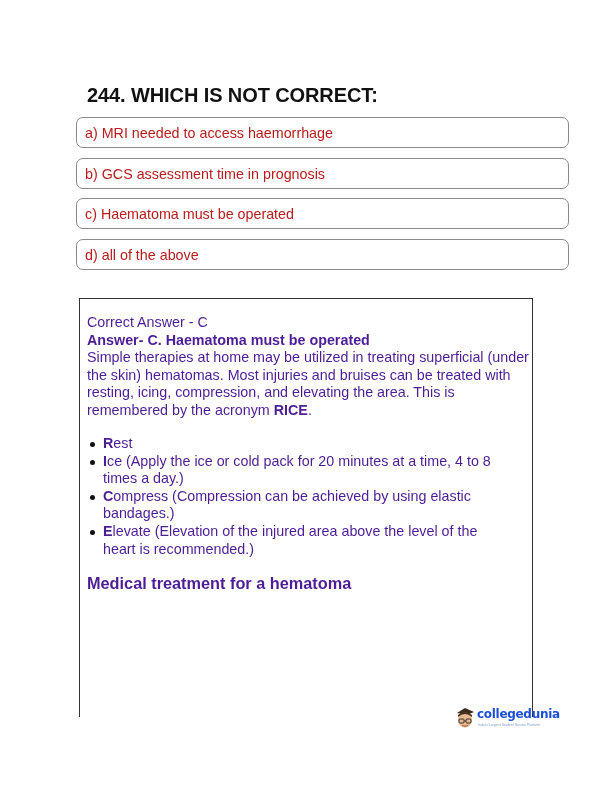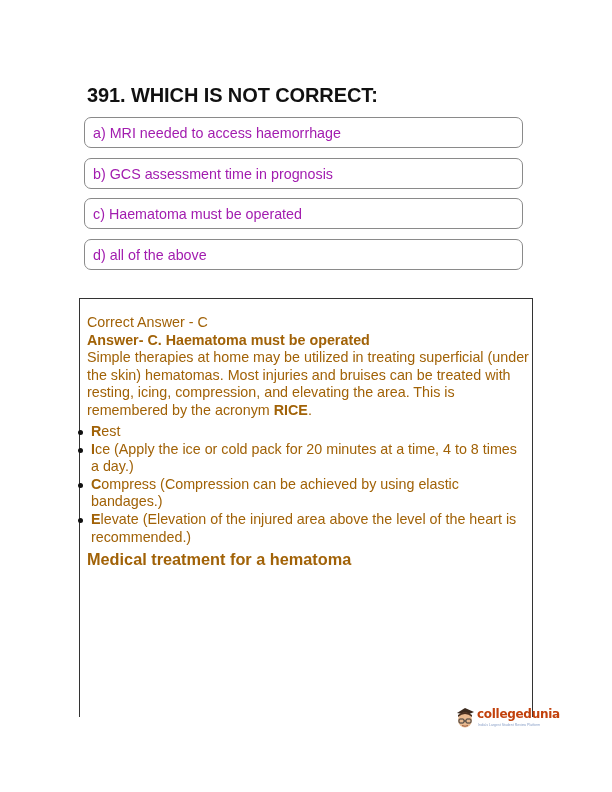--- a/index.html
+++ b/index.html
@@ -20,30 +20,30 @@
       left: 87px;
       top: 84px;
       font-size: 20px;
       font-weight: bold;
       letter-spacing: -0.1px;
       white-space: nowrap;
       color: #111;
     }
     .option {
       position: absolute;
-      left: 84px;
-      width: 439px;
+      left: 76px;
+      width: 493px;
       height: 31px;
       border: 1.3px solid #8a8a8a;
       border-radius: 7px;
       box-sizing: border-box;
       font-size: 14.3px;
       line-height: 31px;
       padding-left: 8px;
-      color: #a21caf;
+      color: #b91c1c;
       white-space: nowrap;
       cursor: pointer;
     }
     .answer-box {
       position: absolute;
       left: 79px;
       top: 298px;
       width: 454px;
       height: 419px;
       border-top: 1.3px solid #333;
@@ -51,30 +51,30 @@
       border-right: 1.3px solid #333;
       box-sizing: border-box;
     }
     .answer-content {
       position: absolute;
       left: 87px;
       top: 314px;
       width: 442px;
       font-size: 14.3px;
       line-height: 17.55px;
-      color: #a16207;
+      color: #4c1d95;
     }
     .answer-content p {
       margin: 0;
     }
     .answer-content .b {
       font-weight: bold;
     }
     .bullet-list {
-      margin: 4px;
+      margin: 16px;
       padding: 0;
       list-style: none;
     }
     .bullet-list li {
       position: relative;
       margin: 0;
     }
     .bullet-list li .dot {
       position: absolute;
       left: -13px;
@@ -103,38 +103,38 @@
       top: 2px;
       width: 20px;
       height: 22px;
     }
     .logo-text {
       position: absolute;
       left: 22px;
       top: 2px;
       font-size: 12px;
       font-weight: bold;
-      color: #c2410c;
+      color: #1d4ed8;
       font-family: "DejaVu Sans", sans-serif;
       letter-spacing: -0.3px;
       white-space: nowrap;
     }
     .logo-tagline {
       position: absolute;
       left: 23px;
       top: 18px;
       font-size: 3.5px;
       color: #8aa0c8;
       white-space: nowrap;
     }
   </style>
 </head>
 <body>
 
-<div class="question-title">391. WHICH IS NOT CORRECT:</div>
+<div class="question-title">244. WHICH IS NOT CORRECT:</div>
 
 <div class="option" style="top:117px;">a) MRI needed to access haemorrhage</div>
 <div class="option" style="top:158px;">b) GCS assessment time in prognosis</div>
 <div class="option" style="top:198px;">c) Haematoma must be operated</div>
 <div class="option" style="top:239px;">d) all of the above</div>
 
 <div class="answer-box"></div>
 
 <div class="answer-content">
   <p>Correct Answer - C</p>

